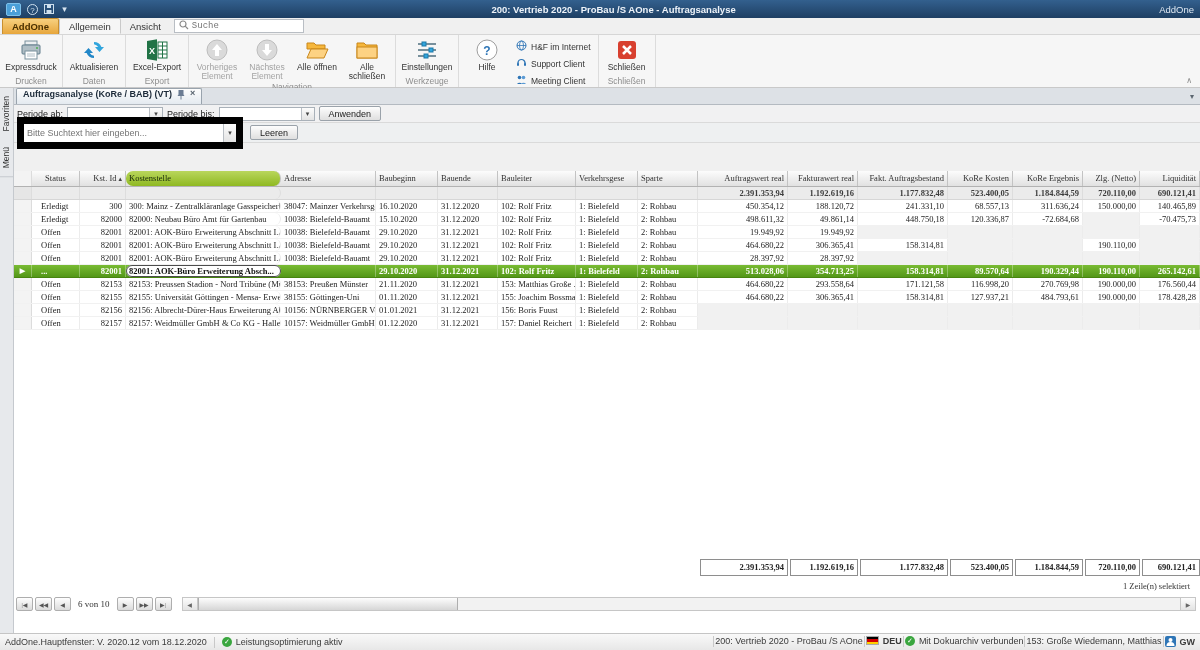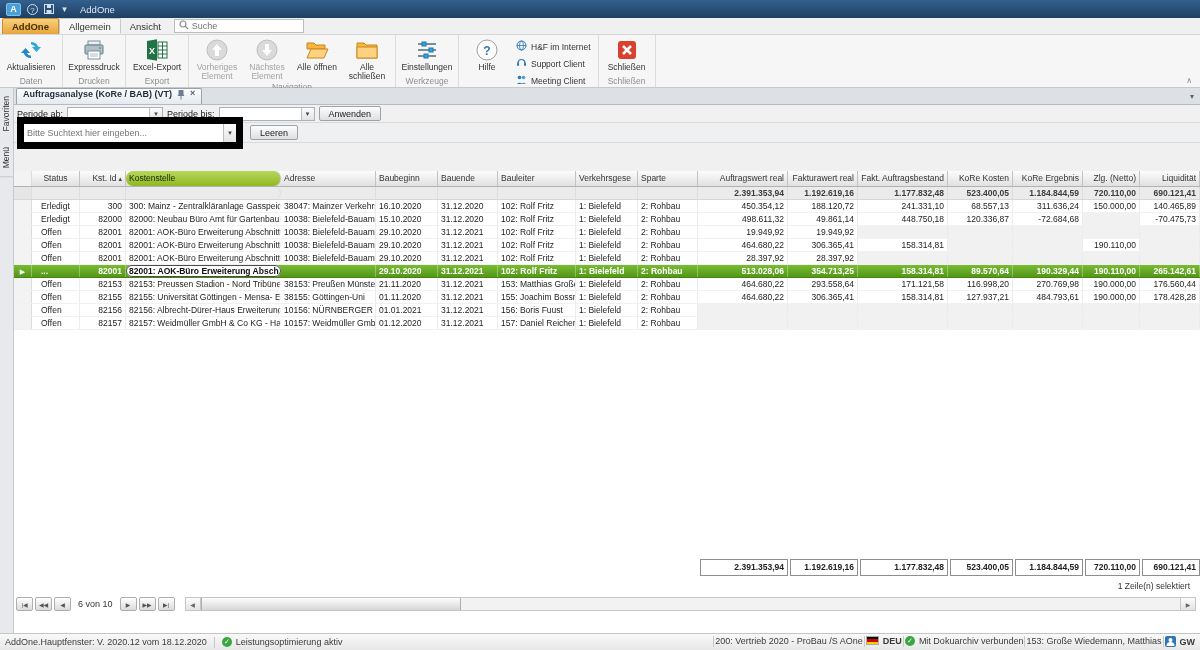--- a/index.html
+++ b/index.html
@@ -13,21 +13,21 @@
   .tb-icon{min-width:13px;height:13px;color:#d7e4f0;font-size:9px;display:flex;align-items:center;justify-content:center;margin-right:3px;flex:none;}
   .tb-title{flex:1;text-align:center;font-size:9.5px;font-weight:bold;color:#eef3f9;white-space:nowrap;overflow:hidden;}
   .tb-brand{font-size:9.5px;color:#dfe8f2;margin-left:6px;flex:none;}
 
   
   .ribbon-tabs{position:absolute;top:18px;left:0;right:0;height:17px;background:#f0f0f0;border-bottom:1px solid #d6d6d6;display:flex;align-items:flex-end;padding-left:2px;}
   .rtab{height:16px;display:flex;align-items:center;padding:0 9px;font-size:9.5px;color:#333;cursor:default;}
   .rtab.addone{background:linear-gradient(#f7d07f,#e7a63c);color:#4a3000;font-weight:bold;border-radius:2px 2px 0 0;border:1px solid #c98f2e;border-bottom:none;}
   .rtab.active{background:#f6f6f6;border:1px solid #c9c9c9;border-bottom:1px solid #f6f6f6;border-radius:2px 2px 0 0;}
   .rtab-search{display:flex;align-items:center;gap:3px;height:14px;width:130px;background:#fff;border:1px solid #b9bec4;margin:0 0 1px 4px;padding:0 4px;}
-  .rtab-search input{border:none;outline:none;flex:1;font-size:9px;font-family:Liberation Sans, sans-serif;color:#555;background:transparent;min-width:0;}
+  .rtab-search input{border:none;outline:none;flex:1;font-size:9px;font-family:Liberation Mono, monospace;color:#555;background:transparent;min-width:0;}
 
   
   .ribbon{position:absolute;top:35px;left:0;right:0;height:53px;background:#f6f6f6;border-bottom:1px solid #c9c9c9;display:flex;}
   .rgroup{display:flex;flex-direction:column;border-right:1px solid #dcdcdc;padding:1px 3px 0;flex:none;}
   .rgroup-buttons{flex:1;display:flex;align-items:flex-start;}
   .rgroup-label{height:11px;text-align:center;font-size:8.5px;color:#8d8d8d;line-height:11px;}
   .rbtn{width:56px;display:flex;flex-direction:column;align-items:center;padding-top:2px;border-radius:2px;cursor:default;}
   .rbtn .ricon{height:24px;display:flex;align-items:center;justify-content:center;}
   .rbtn .lbl{font-size:8.5px;text-align:center;line-height:1.1;margin-top:1px;color:#333;white-space:pre-line;}
   .rbtn.disabled .lbl{color:#a3a3a3;}
@@ -59,21 +59,21 @@
   .carrow::before{content:"\25BE";}
   .btn{height:15px;padding:0 9px;background:linear-gradient(#fdfdfd,#dfdfdf);border:1px solid #9aa2aa;border-radius:2px;font-size:9px;color:#222;display:flex;align-items:center;flex:none;}
   .searchbar{position:absolute;top:123px;left:14px;right:0;height:20px;background:#eef0f1;border-bottom:1px solid #dadada;display:flex;align-items:center;gap:7px;padding:0 3px;}
   .search-wrap{width:226px;height:32px;background:#fff;border:7px solid #000000;display:flex;flex:none;}
   .search-wrap input{flex:1;border:none;outline:none;font-size:9px;font-family:inherit;color:#444;padding:0 3px;min-width:0;}
   .groupbar{position:absolute;top:143px;left:14px;right:0;height:28px;background:linear-gradient(#ececec,#d5d5d5);display:flex;align-items:flex-end;padding:0 0 3px 4px;}
   .group-chip{height:15px;padding:0 7px;background:linear-gradient(#fefefe,#dedede);border:1px solid #8e989f;font-size:9px;color:#222;display:flex;align-items:center;gap:3px;}
   .group-chip::after{content:"\25B4";font-size:7px;color:#444;}
 
   
-  .grid{position:absolute;top:171px;left:14px;right:0;bottom:17px;background:#fff;overflow:hidden;}
+  .grid{position:absolute;top:171px;left:14px;right:0;bottom:17px;background:#fff;overflow:hidden;font-family:Liberation Serif, serif;}
   .thead{display:flex;height:16px;background:linear-gradient(#fcfcfc,#e1e1e1);border-bottom:1px solid #b2b2b2;}
   .th{border-right:1px solid #c3c3c3;font-size:8.5px;color:#333;line-height:15px;padding:0 3px;overflow:hidden;white-space:nowrap;flex:none;}
   .th.center{text-align:center;}
   .th.num{text-align:right;}
   .th.colsel{background:linear-gradient(#b9d65c,#8fb922);color:#17270a;}
   .th.sort-asc::after{content:"\25B4";font-size:7px;margin-left:2px;color:#444;}
   .tr{display:flex;height:13px;border-bottom:1px solid #f1f1f1;background:#fff;}
   .td{border-right:1px solid #ececec;font-size:8.5px;line-height:12px;padding:0 3px;overflow:hidden;white-space:nowrap;color:#1c1c1c;flex:none;}
   .td.num{text-align:right;}
   .gutter{width:18px;background:#f3f3f3;border-right:1px solid #dcdcdc;flex:none;}
@@ -151,20 +151,21 @@
         </svg>
     </span>
     <span class="tb-icon">
       <svg width="10" height="10">
           <rect x="0.5" y="0.5" width="9" height="9" fill="none" stroke="#cfe0ee"></rect>
           <rect x="3" y="1" width="4" height="3" fill="#cfe0ee"></rect>
           <rect x="2.5" y="6" width="5" height="3" fill="#cfe0ee"></rect>
         </svg>
     </span>
     <span class="tb-icon">▾</span>
+    <div class="tb-title">200: Vertrieb 2020 - ProBau /S AOne - Auftragsanalyse</div>
     <div class="tb-brand">AddOne</div>
   </div>
 
   <div class="ribbon-tabs">
     <div class="rtab addone">AddOne</div>
     <div class="rtab active">Allgemein</div>
     <div class="rtab">Ansicht</div>
     <div class="rtab-search">
       <span>
         <svg width="10" height="10">
@@ -175,47 +176,47 @@
       <input type="text" placeholder="Suche" style="">
     </div>
   </div>
 
   <div class="ribbon">
     <div class="rgroup">
       <div class="rgroup-buttons">
         <div class="rbtn">
           <span class="ricon">
             <svg width="24" height="24" viewBox="0 0 24 24">
-                <path d="M12 4a8 8 0 0 1 7.4 5H22l-4.5 5L13 9h3.2A5.8 5.8 0 0 0 12 6.2z" fill="#31a5dd"></path>
-                <path d="M12 20a8 8 0 0 1-7.4-5H2l4.5-5L11 15H7.8A5.8 5.8 0 0 0 12 17.8z" fill="#2287c8"></path>
-              </svg>
-          </span>
-          <span class="lbl">Aktualisieren</span>
-        </div>
-      </div>
-      <div class="rgroup-label">Daten</div>
-    </div>
-
-    <div class="rgroup">
-      <div class="rgroup-buttons">
-        <div class="rbtn">
-          <span class="ricon">
-            <svg width="24" height="24" viewBox="0 0 24 24">
                 <rect x="6" y="3" width="12" height="4" fill="#eceff1" stroke="#78909c"></rect>
                 <rect x="3" y="7" width="18" height="9" rx="1" fill="#b0bec5" stroke="#607d8b"></rect>
                 <circle cx="18" cy="10" r="1" fill="#4caf50"></circle>
                 <rect x="6" y="13" width="12" height="8" fill="#fff" stroke="#78909c"></rect>
                 <line x1="8" y1="16" x2="16" y2="16" stroke="#b0bec5"></line>
                 <line x1="8" y1="18" x2="16" y2="18" stroke="#b0bec5"></line>
               </svg>
           </span>
           <span class="lbl">Expressdruck</span>
         </div>
       </div>
       <div class="rgroup-label">Drucken</div>
+    </div>
+
+    <div class="rgroup">
+      <div class="rgroup-buttons">
+        <div class="rbtn">
+          <span class="ricon">
+            <svg width="24" height="24" viewBox="0 0 24 24">
+                <path d="M12 4a8 8 0 0 1 7.4 5H22l-4.5 5L13 9h3.2A5.8 5.8 0 0 0 12 6.2z" fill="#31a5dd"></path>
+                <path d="M12 20a8 8 0 0 1-7.4-5H2l4.5-5L11 15H7.8A5.8 5.8 0 0 0 12 17.8z" fill="#2287c8"></path>
+              </svg>
+          </span>
+          <span class="lbl">Aktualisieren</span>
+        </div>
+      </div>
+      <div class="rgroup-label">Daten</div>
     </div>
 
     <div class="rgroup">
       <div class="rgroup-buttons">
         <div class="rbtn">
           <span class="ricon">
             <svg width="24" height="24" viewBox="0 0 24 24">
                 <rect x="13" y="4" width="9" height="16" fill="#fff" stroke="#217346"></rect>
                 <line x1="13" y1="8" x2="22" y2="8" stroke="#217346"></line>
                 <line x1="13" y1="12" x2="22" y2="12" stroke="#217346"></line>

